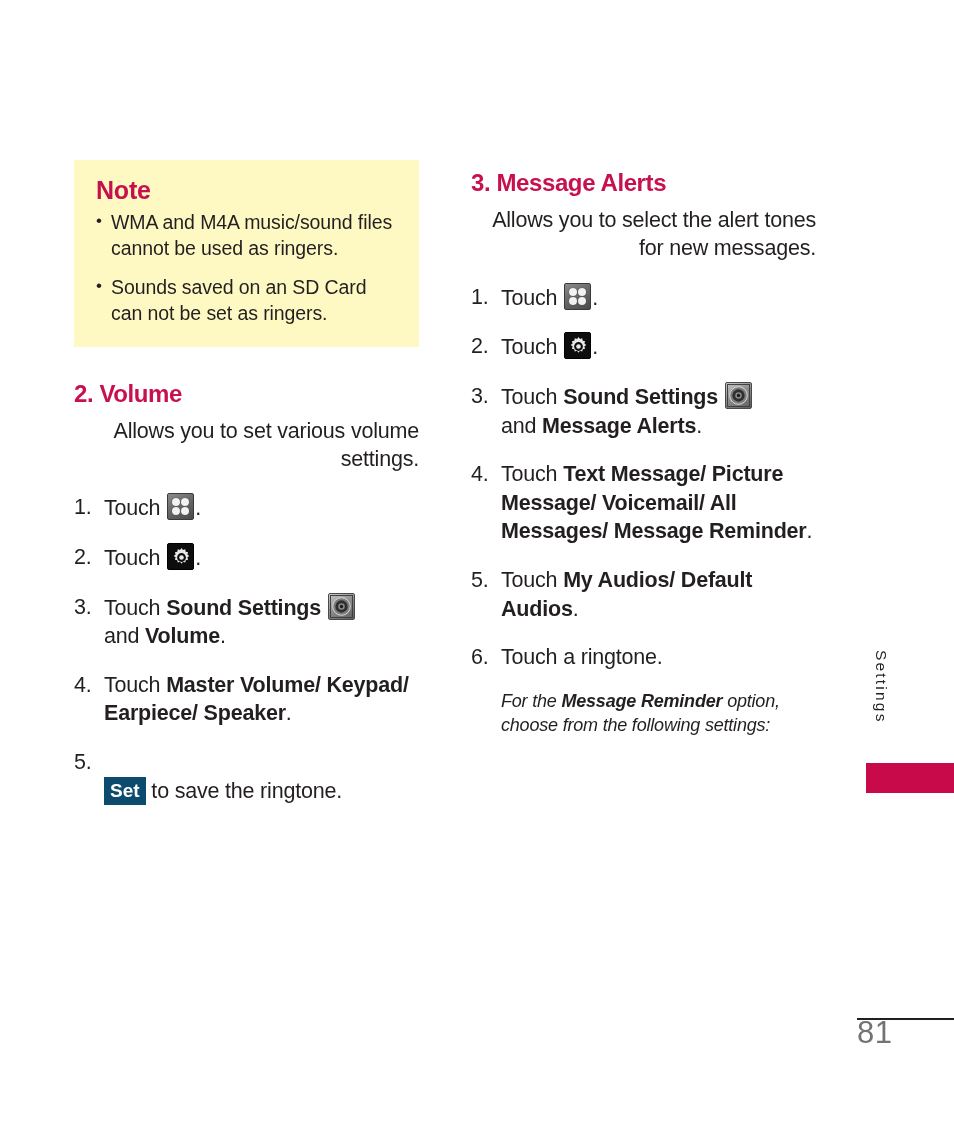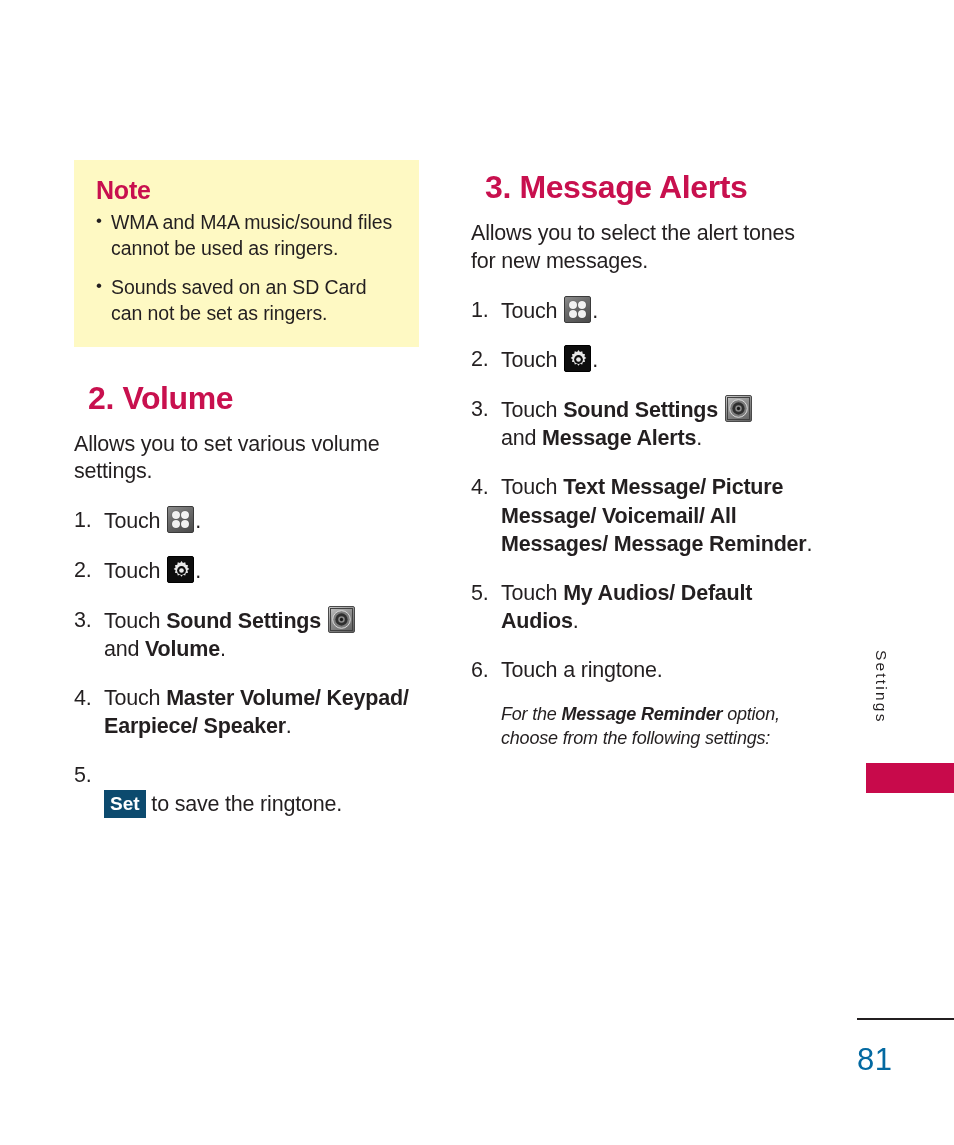--- a/index.html
+++ b/index.html
@@ -63,31 +63,32 @@
     left: 0;
     top: -1px;
     font-size: 17px;
     line-height: 1.42;
   }
 
   
   .section-heading {
     color: #c8104e;
     font-weight: bold;
-    font-size: 32px;
+    font-size: 24px;
     line-height: 1.12;
-    margin: 14px;
+    margin: 0;
     letter-spacing: -0.4px;
   }
 
   .intro {
     font-size: 21.5px;
     line-height: 1.3;
     margin: 10px 0 0 0;
     letter-spacing: -0.2px;
+    text-align: right;
   }
 
   
   .steps {
     margin: 0;
     padding: 0;
     list-style: none;
   }
   .step {
     position: relative;
@@ -201,24 +202,24 @@
     position: absolute;
     left: 857px;
     top: 1018px;
     width: 97px;
     height: 2px;
     background: #231f20;
   }
   .page-number {
     position: absolute;
     left: 857px;
-    top: 1044px;
+    top: 1017px;
     font-size: 31px;
     line-height: 1;
-    color: #0369a1;
+    color: #737373;
     letter-spacing: 0.5px;
   }
 </style>
 </head>
 <body>
 
 <div class="page">
 
   <div class="col col-left">
 

